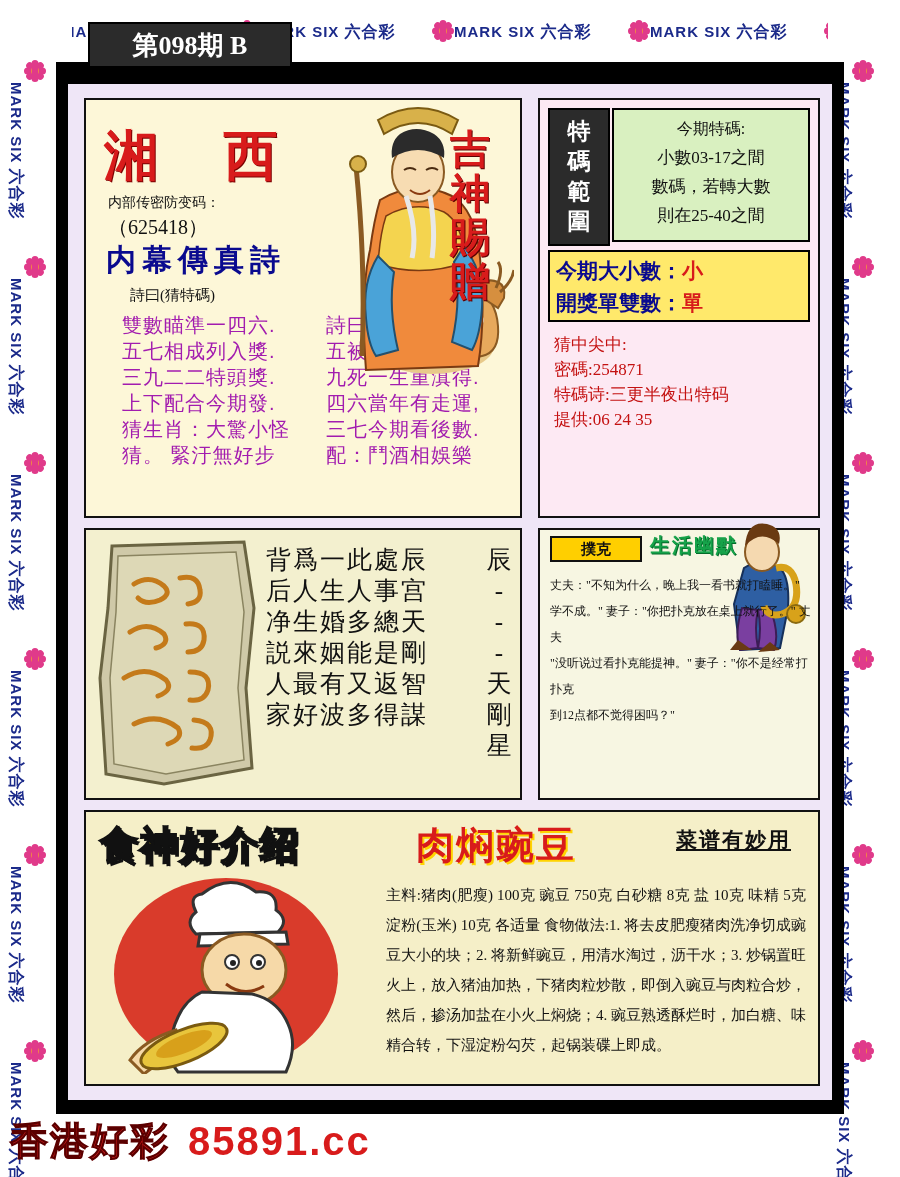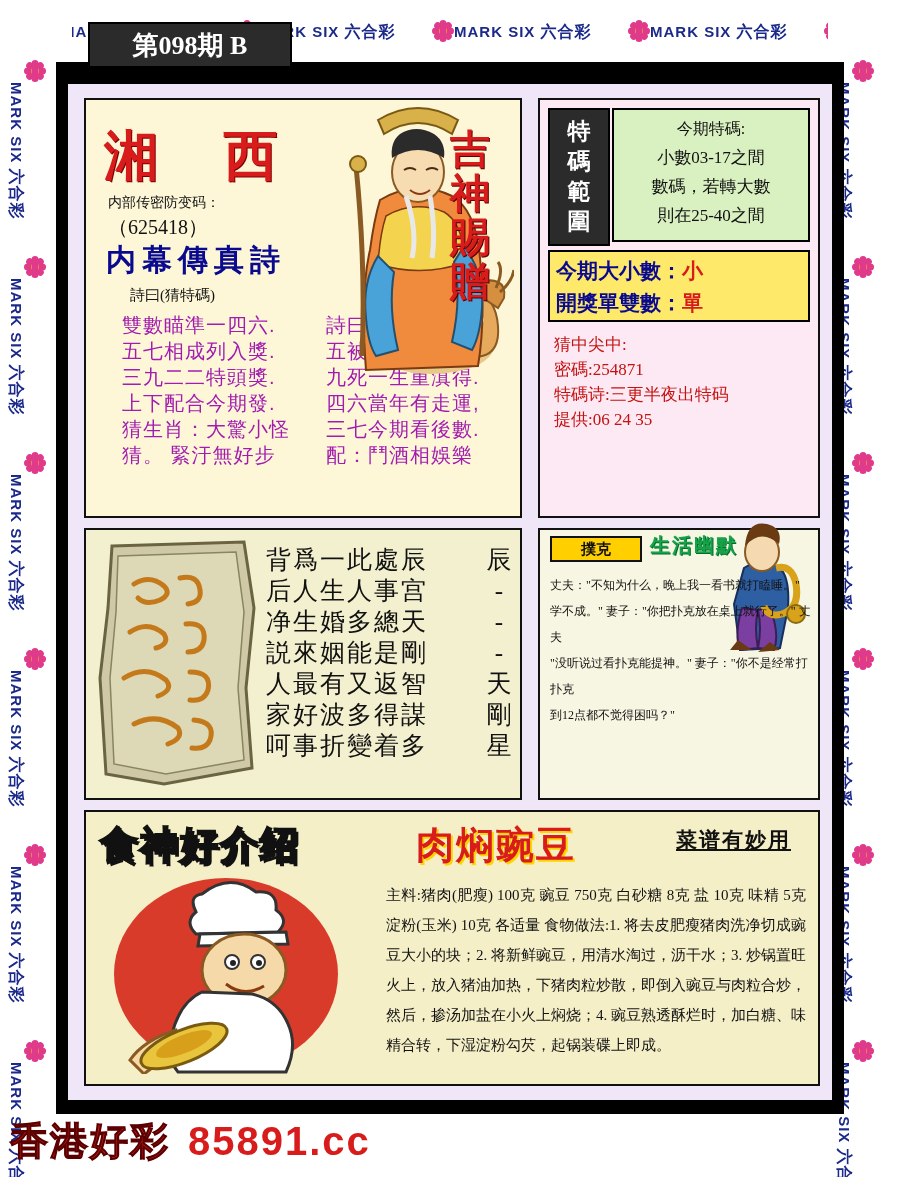--- a/index.html
+++ b/index.html
@@ -317,21 +317,20 @@
             <path d="M100 182 q22 2 16 20 q-4 10 -18 8"></path>
           </g>
         </svg>
         <div class="stone-text">
           <div class="row">背爲一此處辰</div>
           <div class="row">后人生人事宫</div>
           <div class="row">净生婚多總天</div>
           <div class="row">説來姻能是剛</div>
           <div class="row">人最有又返智</div>
           <div class="row">家好波多得謀</div>
-          <div class="row">呵事折變着多</div>
         </div>
         <div class="stone-tail">辰<br>-<br>-<br>-<br>天<br>剛<br>星</div>
       </div>
 
       <div class="panel p-joke">
         <div class="joke-tag">撲克</div>
         <div class="joke-title">生活幽默</div>
         <svg class="sax-player" viewBox="0 0 108 132">
           <path d="M36 46 q18 -12 36 0 q10 10 8 40 l-8 40 l-40 2 l-6 -46z" fill="#2e5fa3" stroke="#16305a" stroke-width="2"></path>
           <path d="M34 86 q-8 26 -2 42 l18 -2 q-4 -20 0 -38z" fill="#7a3fa0" stroke="#3c1d56" stroke-width="2"></path>

